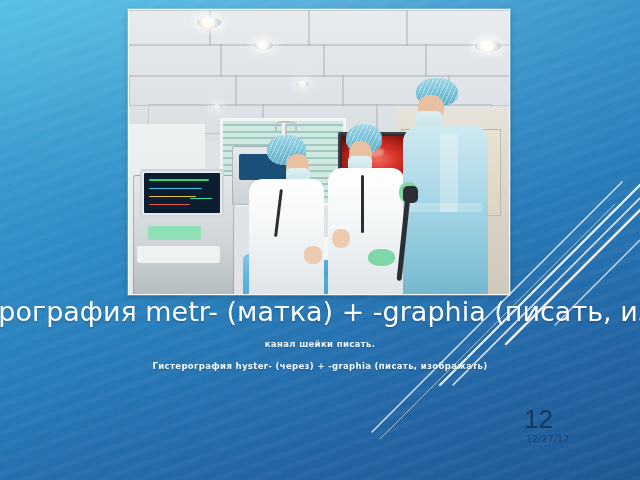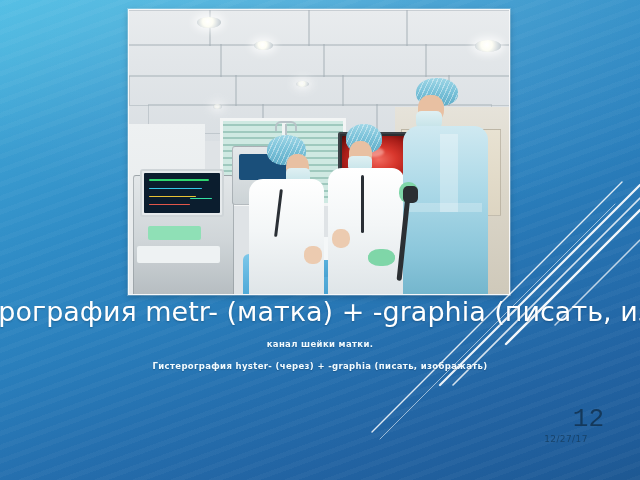--- a/index.html
+++ b/index.html
@@ -117,26 +117,26 @@
   }
   .body-line.sp{margin-top:2px;}
 
   .footer-text{
     position:absolute;left:38px;top:432px;
     font-size:8px;letter-spacing:1.1px;color:#cfe6f4;
     font-family:"DejaVu Sans", sans-serif;z-index:6;
     text-transform:uppercase;
   }
   .slide-no{
-    position:absolute;right:36px;top:406px;width:80px;text-align:right;
+    position:absolute;right:36px;top:406px;width:80px;text-align:left;
     font-size:26px;color:#14395c;line-height:1;
-    font-family:Liberation Mono, monospace;z-index:6;
+    font-family:Liberation Sans, sans-serif;z-index:6;
   }
   .slide-date{
-    position:absolute;right:34px;top:434px;width:80px;text-align:center;
+    position:absolute;right:34px;top:434px;width:80px;text-align:left;
     font-size:9px;color:#17436b;letter-spacing:0.4px;
     font-family:"DejaVu Sans", sans-serif;z-index:6;
   }
 
   
   .streaks{position:absolute;right:0;bottom:0;width:330px;height:300px;z-index:5;pointer-events:none;}
 </style>
 </head>
 <body>
 
@@ -267,20 +267,20 @@
       <line x1="330" y1="30" x2="196" y2="164" stroke-width="2.4" opacity="0.95"></line>
       <line x1="330" y1="60" x2="245" y2="145" stroke-width="1.5" opacity="0.70"></line>
       <line x1="312" y1="2" x2="62" y2="252" stroke-width="1.4" opacity="0.85"></line>
       <line x1="305" y1="24" x2="70" y2="259" stroke-width="1.0" opacity="0.55"></line>
     </g>
   </svg>
 
   <div class="title">етрография metr- (матка) + -graphia (писать, изображат</div>
 
   <div class="body-block">
-    <div class="body-line">канал шейки матки.</div>
+    <div class="body-line">канал шейки писать.</div>
     <div class="body-line sp">Гистерография hyster- (через) +  -graphia (писать, изображать)</div>
   </div>
 
   <div class="slide-no">12</div>
   <div class="slide-date">12/27/17</div>
 
 </div>
 
 </body></html>

